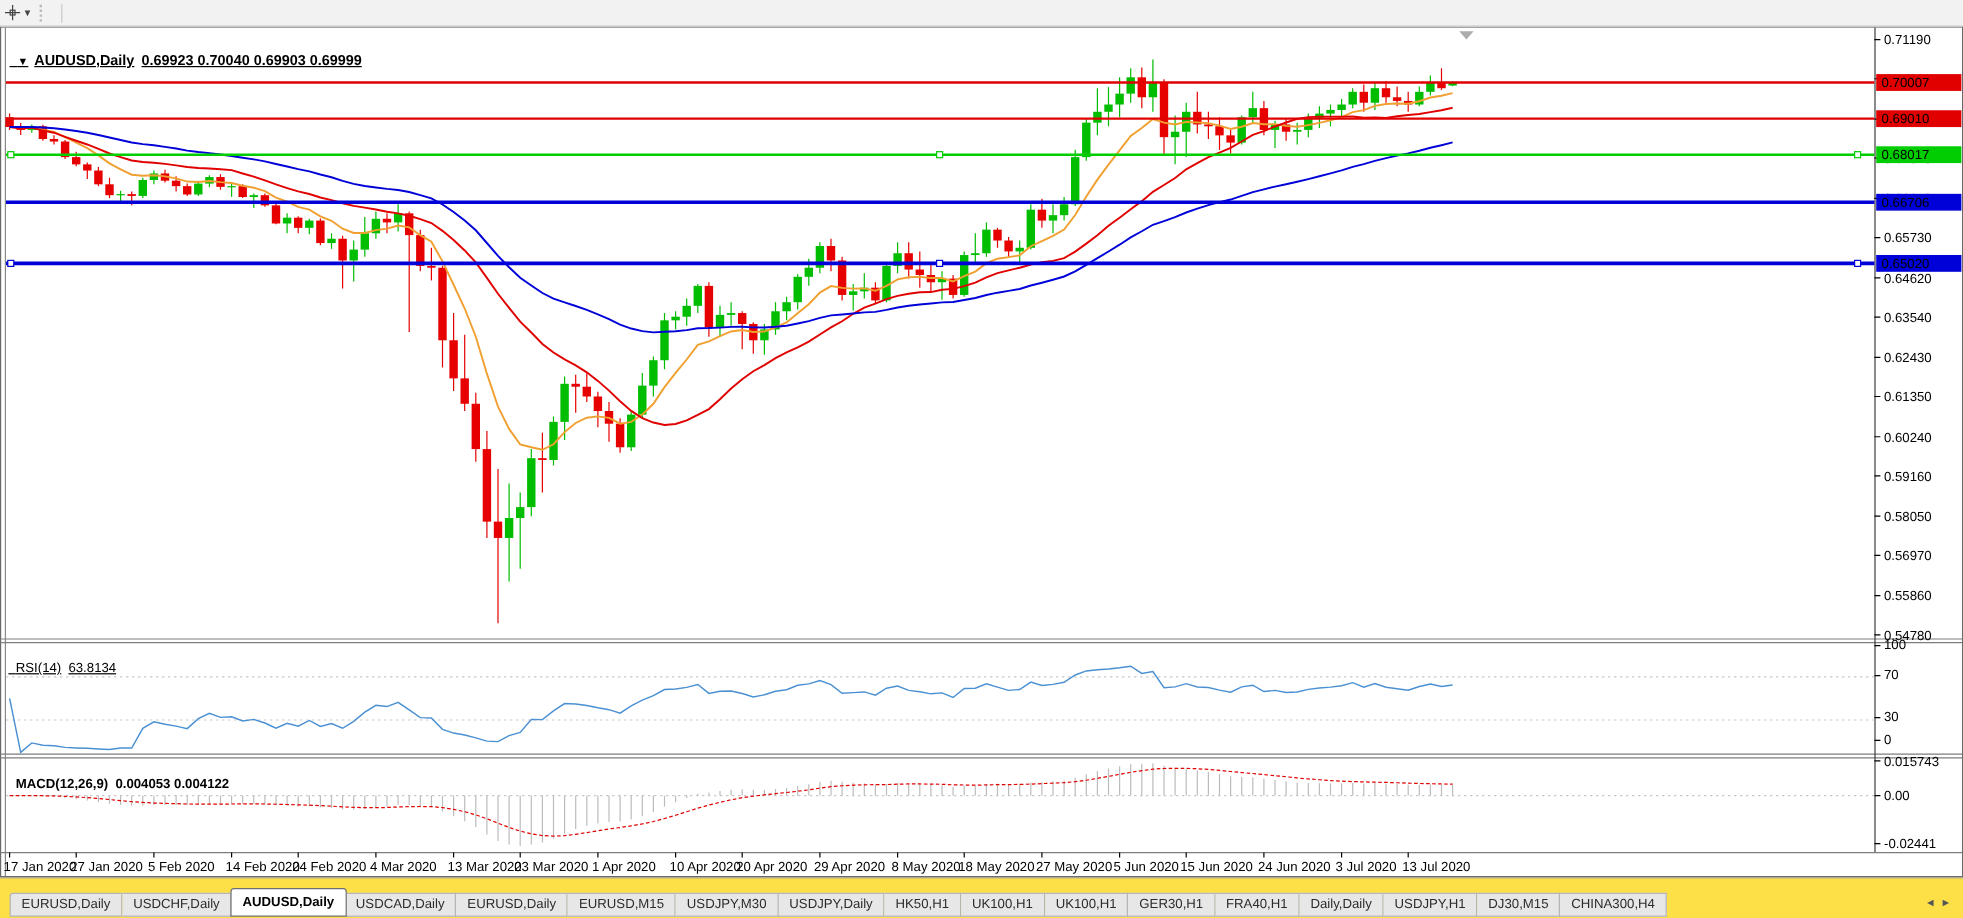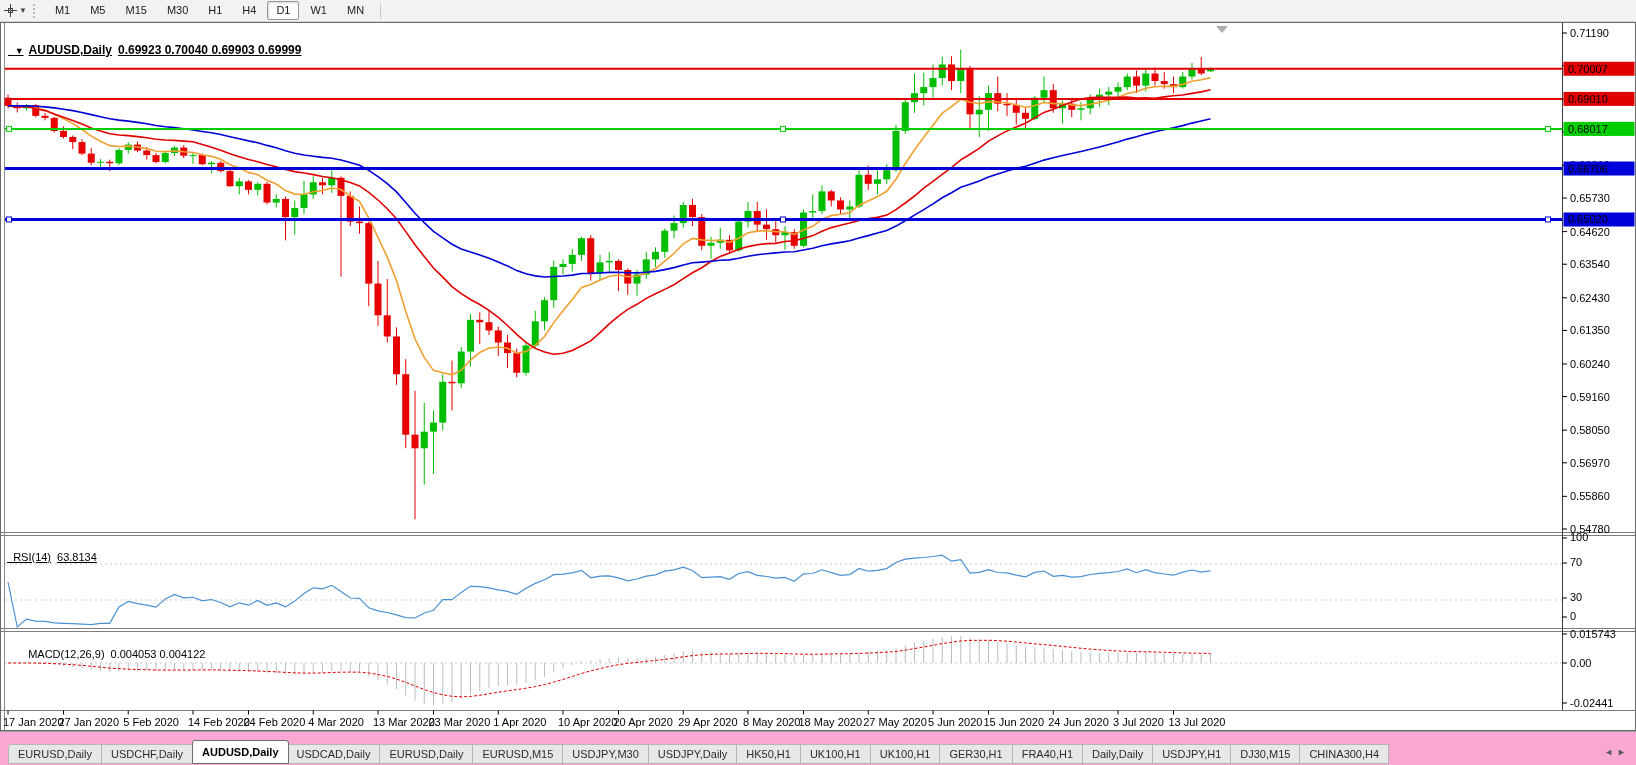--- a/index.html
+++ b/index.html
@@ -13,23 +13,23 @@
   .tfbtn{font-size:11px;color:#1a1a1a;padding:2px 8px;margin:0 1px;border:1px solid transparent;
          border-radius:2px;cursor:default;line-height:13px;}
   .tfbtn.active{background:#fdfdfd;border:1px solid #979797;box-shadow:inset 1px 1px 2px #d8d8d8;}
   .tb-sep{width:1px;height:16px;background:#c9c9c9;margin:0 6px;}
   svg#cv{position:absolute;top:0;left:0;}
   svg text{font-family:"Liberation Sans",sans-serif;font-size:11px;fill:#000;}
   .lbl{position:absolute;font-size:11px;color:#000;white-space:pre;}
   .title-row{top:29px;left:8px;font-size:12px;font-weight:bold;text-decoration:underline;}
   .title-caret{font-size:9px;font-weight:normal;margin-right:5px;}
   .rsi-row{top:539px;left:7px;text-decoration:underline;}
-  .macd-row{top:636px;left:22px;}
+  .macd-row{top:636px;left:7px;font-weight:bold;}
   .ind-val{margin-left:6px;}
-  .tabbar{position:absolute;left:0;top:731px;width:1636px;height:34px;background:#f9a8d4;
+  .tabbar{position:absolute;left:0;top:731px;width:1636px;height:34px;background:#fde047;
           border-top:1px solid #9e9e9e;box-sizing:border-box;}
   .tabs{position:absolute;left:8px;bottom:1px;display:flex;align-items:flex-end;}
   .tab{font-size:11px;color:#2c2c2c;background:#e7e7e7;border:1px solid #b5b5b5;border-left:none;
        height:18px;line-height:18px;padding:0 9px;white-space:nowrap;cursor:default;}
   .tab:first-child{border-left:1px solid #b5b5b5;border-radius:3px 0 0 0;}
   .tab.active{background:#fff;font-weight:bold;color:#000;height:22px;line-height:22px;
        border:1px solid #6f6f6f;border-radius:3px 3px 0 0;margin:0 -1px;position:relative;z-index:2;}
   .tab-arrows{position:absolute;right:6px;bottom:8px;font-size:9px;color:#555;letter-spacing:4px;}
   .tab-arrows span{cursor:default;}
 </style>
@@ -576,31 +576,20 @@
 <div class="toolbar">
   <span class="tool-ico">
     <svg width="13" height="13" viewBox="0 0 13 13">
       <line x1="6.5" y1="0" x2="6.5" y2="13" stroke="#444" stroke-width="1"></line>
       <line x1="0" y1="6.5" x2="13" y2="6.5" stroke="#444" stroke-width="1"></line>
       <rect x="4.5" y="4.5" width="4" height="4" fill="none" stroke="#444"></rect>
     </svg>
   </span>
   <span class="caret">▼</span>
   <span class="grip"></span>
-  <div id="tfs" style="display:flex;align-items:center">
-      <span class="tfbtn">M1</span>
-      <span class="tfbtn">M5</span>
-      <span class="tfbtn">M15</span>
-      <span class="tfbtn">M30</span>
-      <span class="tfbtn">H1</span>
-      <span class="tfbtn">H4</span>
-      <span class="tfbtn active">D1</span>
-      <span class="tfbtn">W1</span>
-      <span class="tfbtn">MN</span>
-    </div>
   <span class="tb-sep"></span>
 </div>
 
 <div class="lbl title-row">
   <span class="title-caret">▼</span><span>AUDUSD,Daily</span><span class="ind-val">0.69923 0.70040 0.69903 0.69999</span>
 </div>
 <div class="lbl rsi-row">
   <span>RSI(14)</span><span class="ind-val">63.8134</span>
 </div>
 <div class="lbl macd-row">

